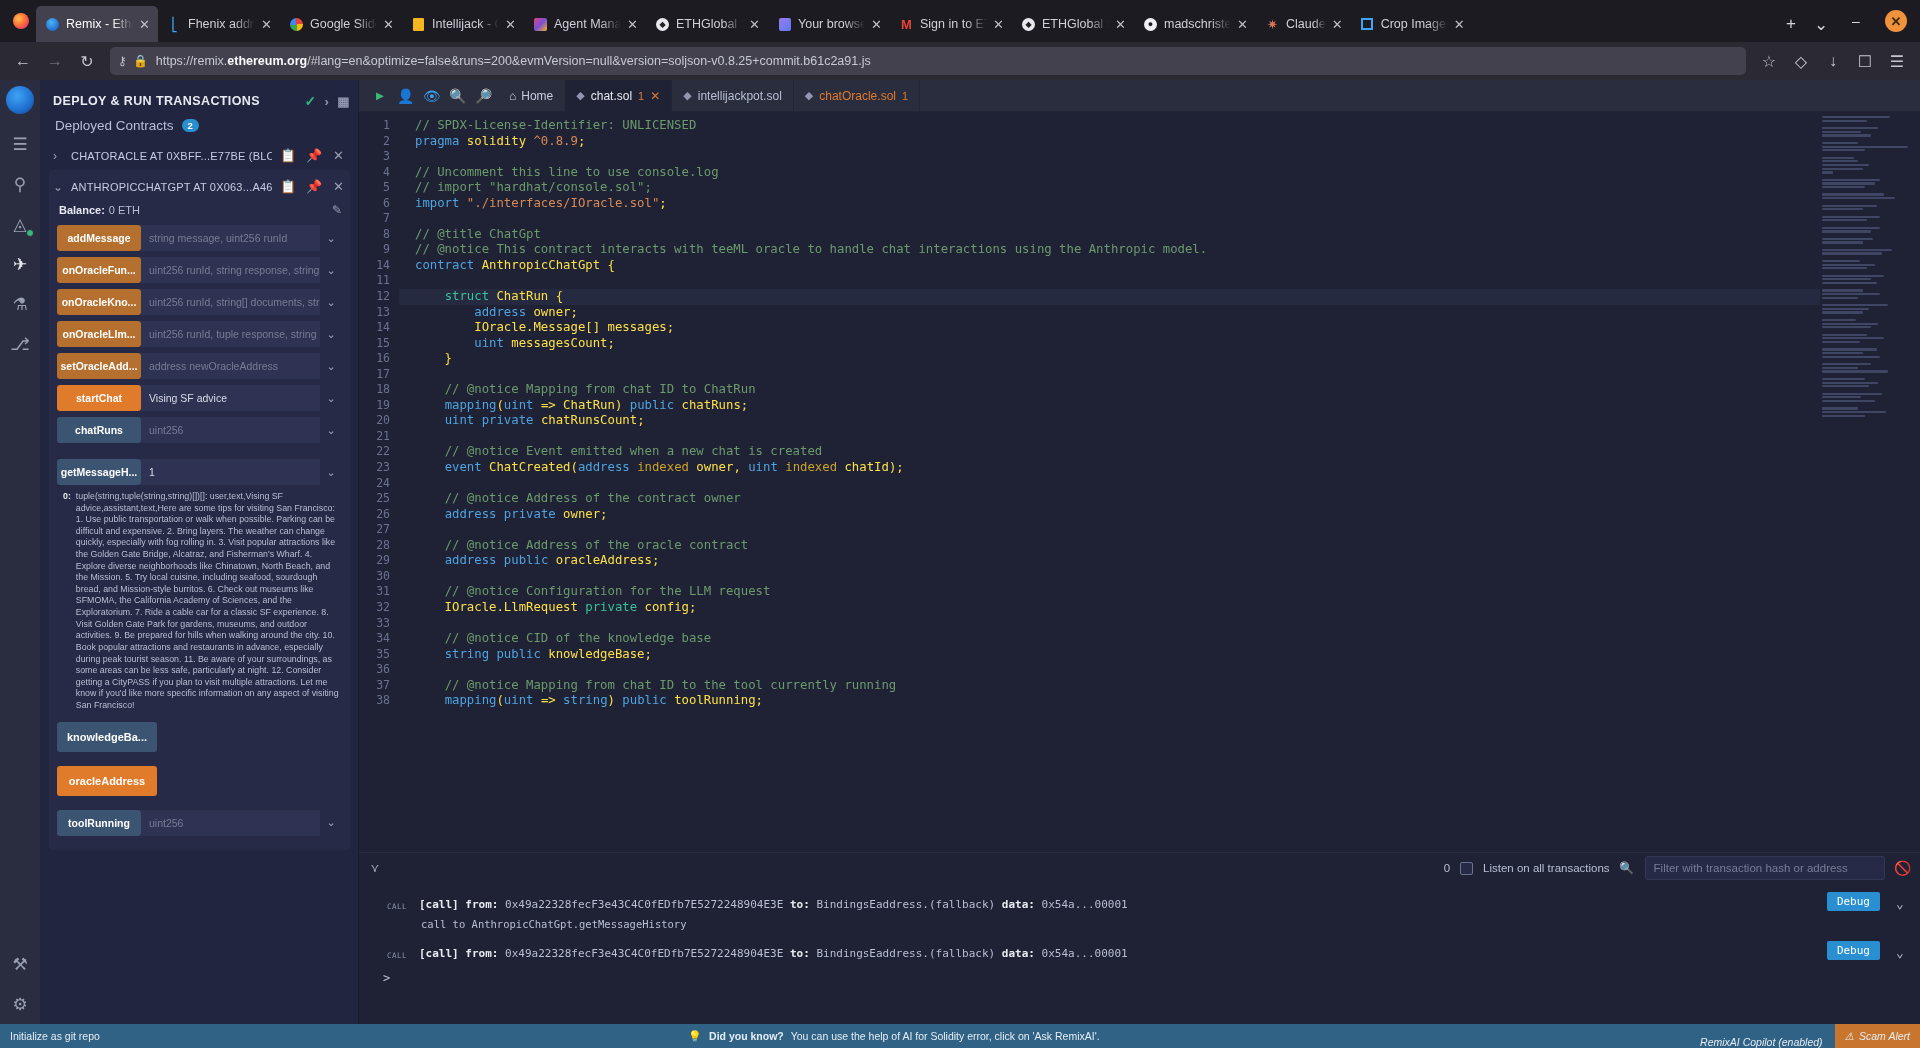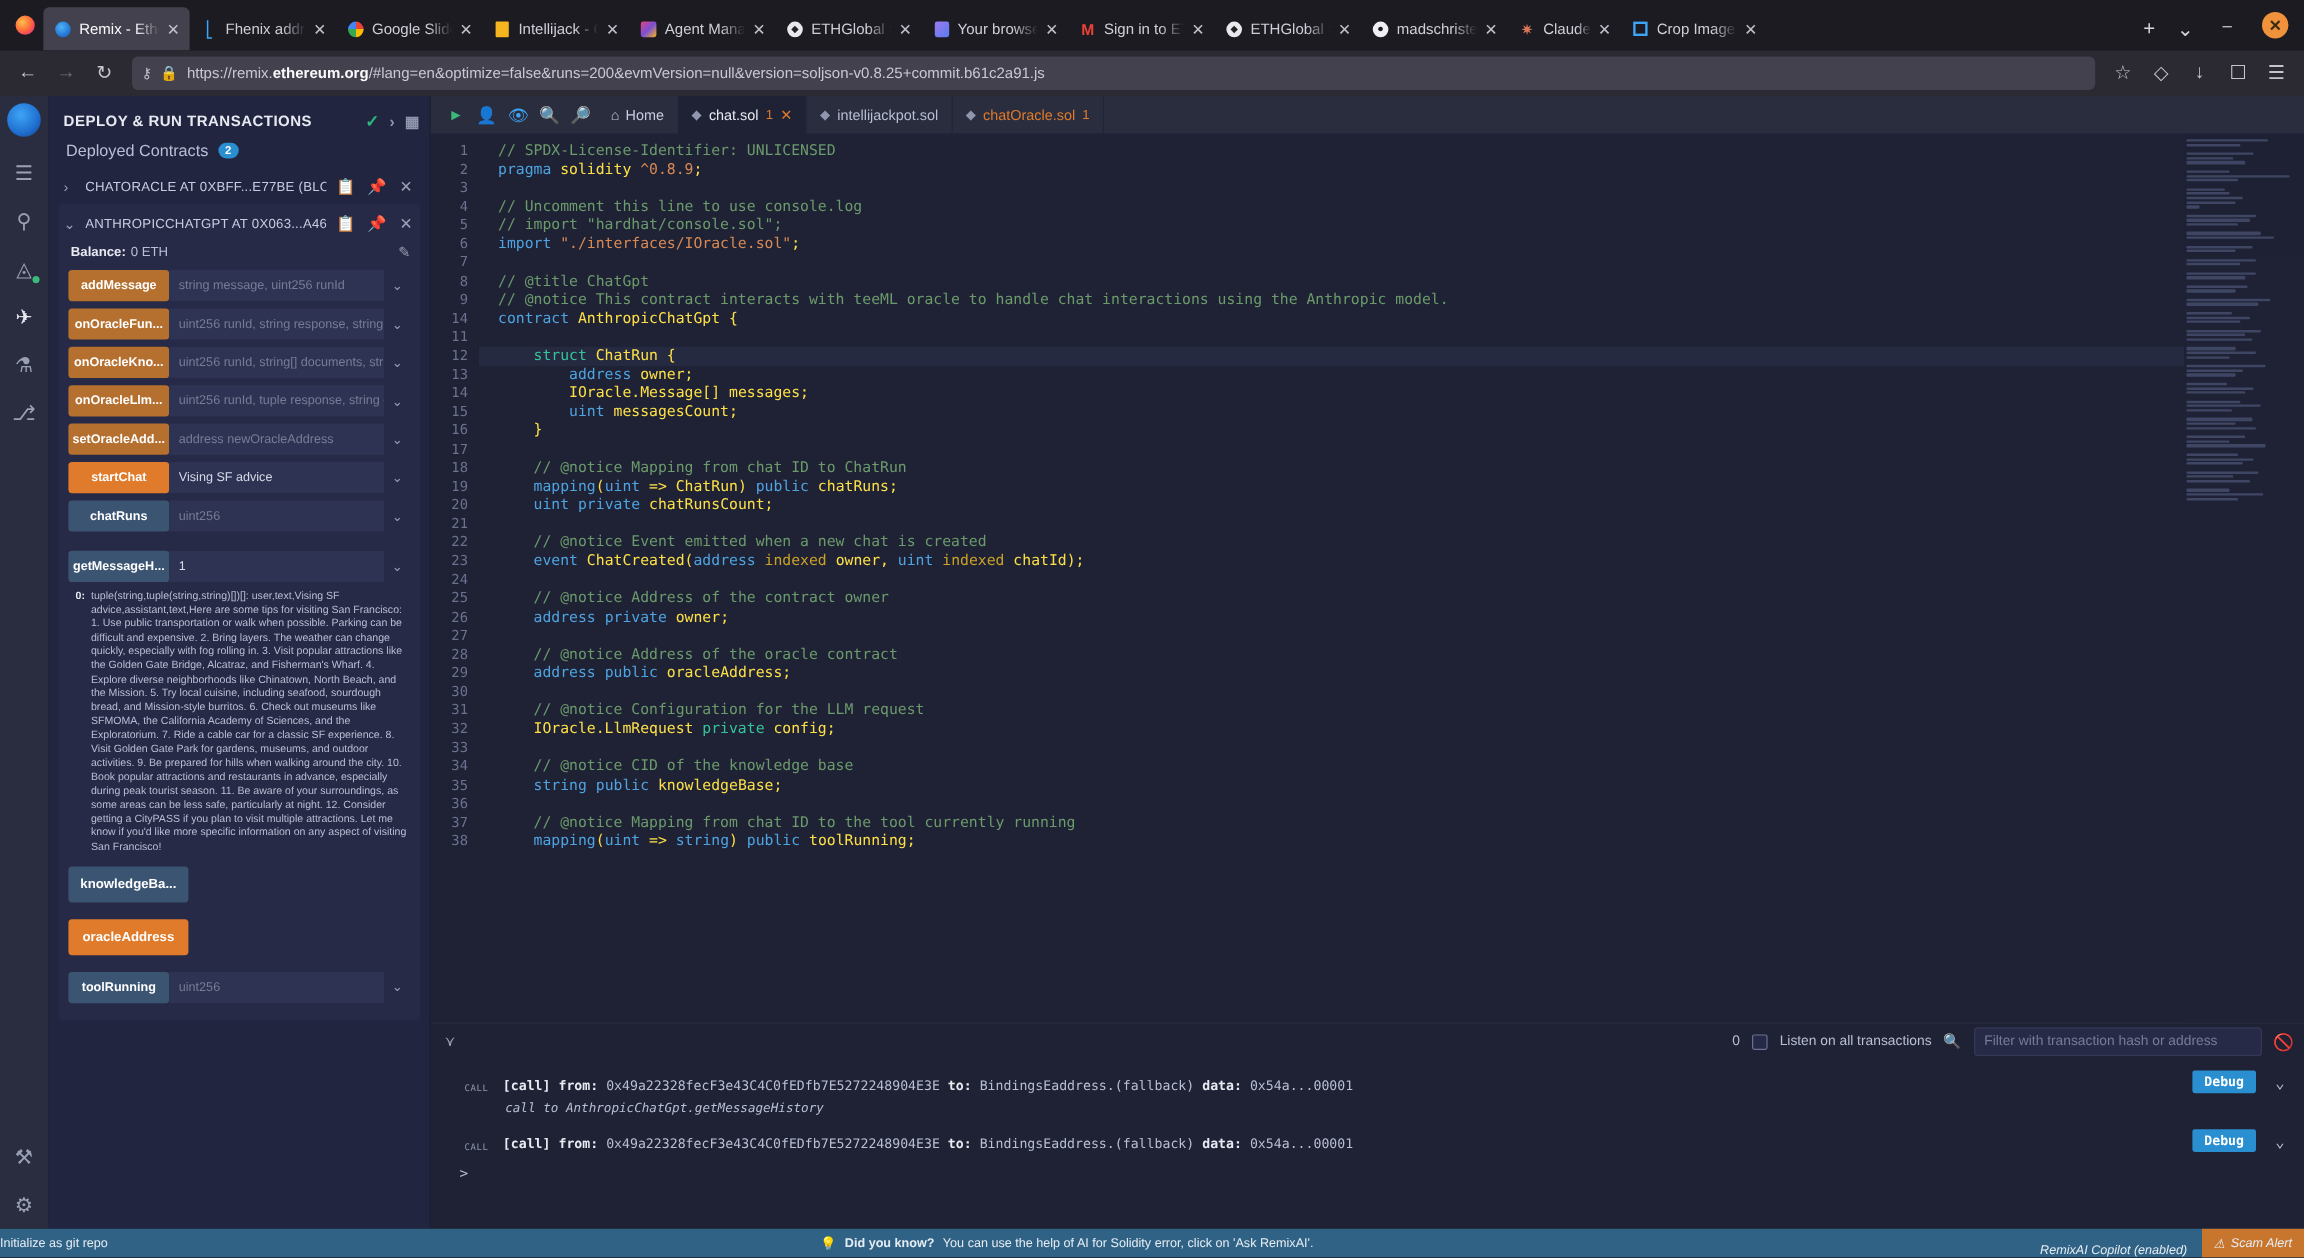--- a/index.html
+++ b/index.html
@@ -196,32 +196,32 @@
                  border-radius:3px; color:#767c96; font-size:11.5px; display:flex;
                  align-items:center; padding: 0 8px; }
   .term-ban { color:#8f96ad; font-size:14px; }
 
   .term-body { flex:1 1 auto; overflow:hidden; padding: 4px 0 0 0; font-family:"DejaVu Sans Mono", monospace; }
   .log-row { display:flex; align-items:flex-end; padding: 5px 10px 5px 28px; gap:10px; }
   .log-tag { color:#8f96ad; font-size:7.5px; letter-spacing:.5px; flex:0 0 22px; }
   .log-text { flex:1 1 auto; font-size:11px; color:#c7cce0; white-space:nowrap; overflow:hidden; }
   .log-text b { color:#e8eaf2; }
   .log-text .addr { color:#b9bfd4; }
-  .dbg-btn { background:#2a8fd0; color:#fff; font-size:11px; font-weight:bold;
+  .dbg-btn { background:#2a8fd0; color:#fff; font-size:11px; font-weight:normal;
              padding: 3px 10px; border-radius:2px; }
   .dbg-caret { color:#b9bfd4; font-size:13px; width:20px; text-align:center; }
-  .log-sub { padding: 2px 10px 6px 62px; font-size:10.5px; color:#b9bfd4;font-style:italic; }
+  .log-sub { padding: 2px 10px 6px 62px; font-size:10.5px; color:#b9bfd4; }
   .prompt { padding: 6px 10px 0 24px; color:#b9bfd4; font-size:12px; font-family:"DejaVu Sans Mono", monospace; }
 
   
   .statusbar {
     height:24px; background:#2f6284; display:flex; align-items:center; flex:0 0 24px;
     font-size:10.5px; color:#e6edf5;
   }
-  .sb-left { }
+  .sb-left { padding-left: 10px; }
   .sb-mid { flex:1 1 auto; display:flex; align-items:center; justify-content:center; gap:7px; }
   .sb-bulb { color:#ffd86b; font-size:11px; }
   .sb-mid b { font-weight:bold; }
   .sb-right { display:flex; align-items:flex-end; gap:0; padding-right:0;font-style:italic; }
   .sb-copilot { padding: 0 12px; }
   .sb-scam { background:#c8762d; height:24px; display:flex; align-items:center; gap:5px; padding: 0 10px; }
 </style>
 </head>
 <body>
 

